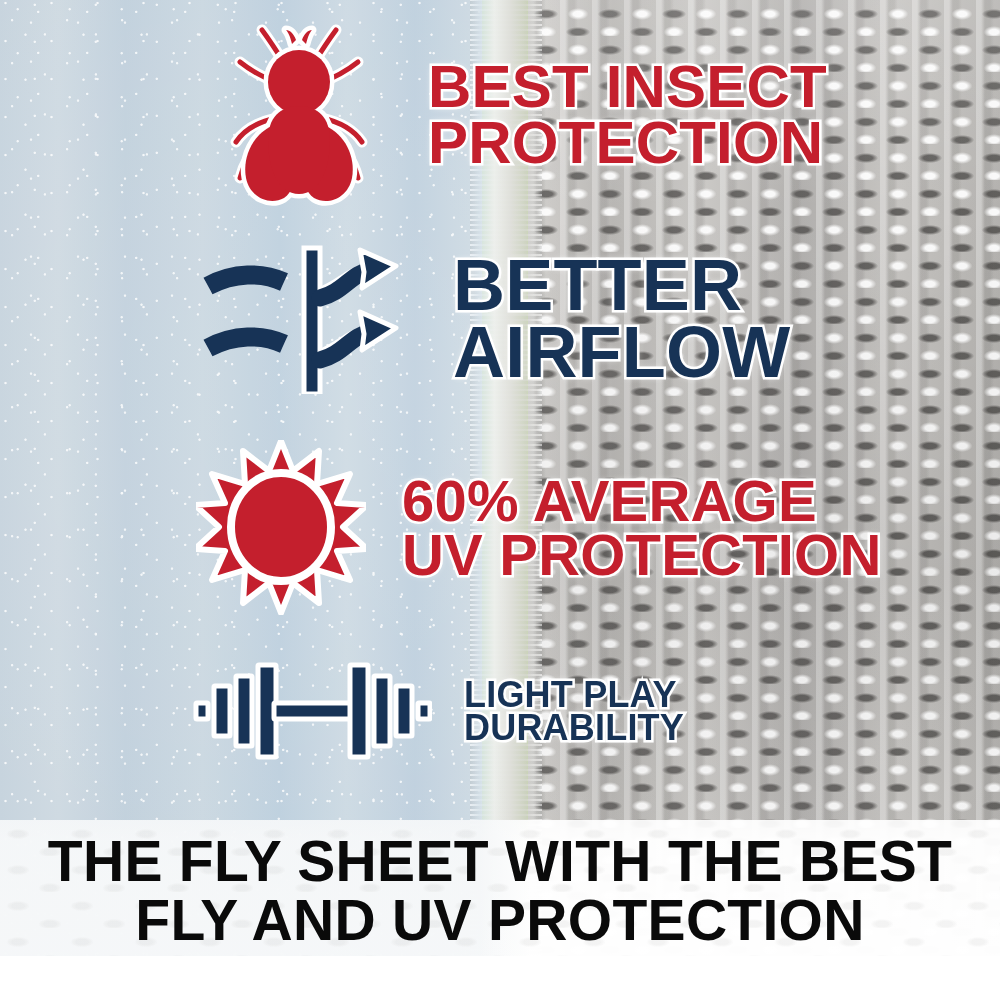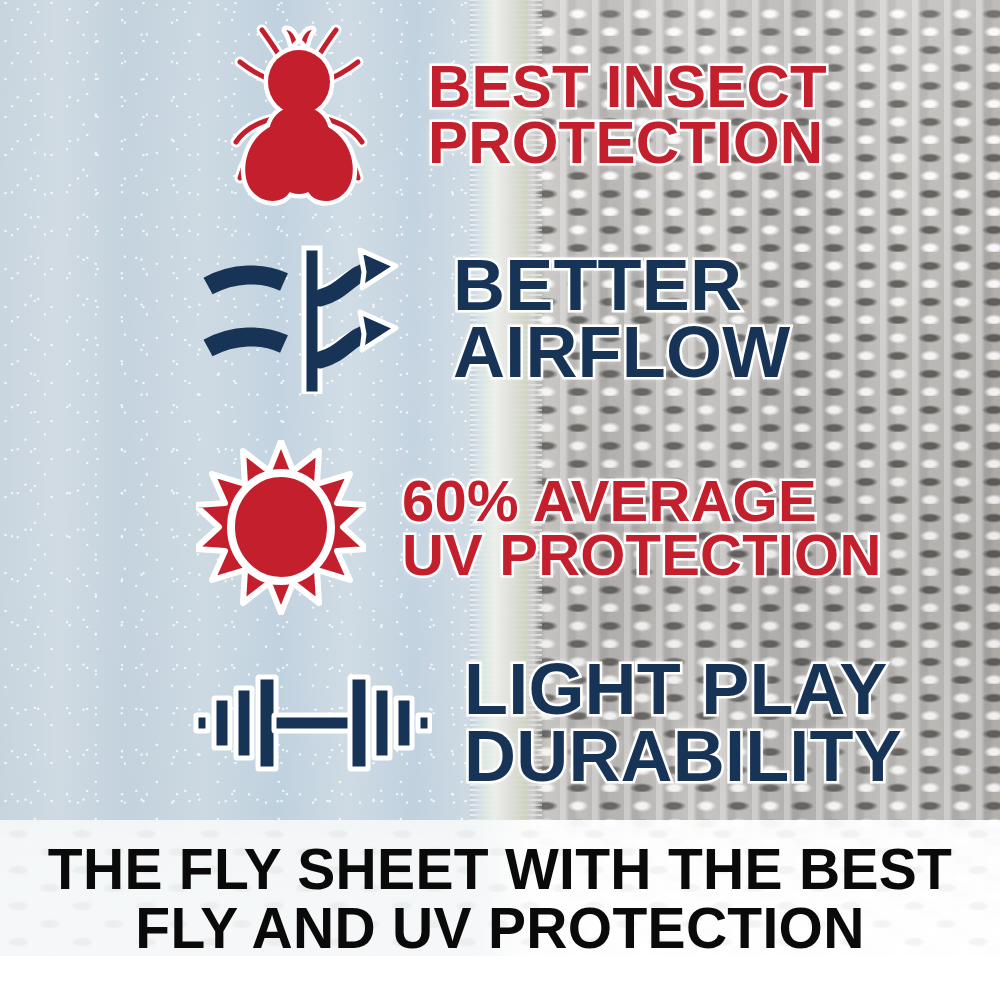--- a/index.html
+++ b/index.html
@@ -162,21 +162,21 @@
 
   
   #row-insect   { left: 214px; top:  22px; }
   #row-airflow  { left: 200px; top: 244px; }
   #row-uv       { left: 196px; top: 440px; }
   #row-dura     { left: 192px; top: 656px; }
 
   #row-insect  .feature-label { font-size: 60px; margin-left: 44px; }
   #row-airflow .feature-label { font-size: 72px; margin-left: 38px; }
   #row-uv      .feature-label { font-size: 58px; margin-left: 36px; }
-  #row-dura    .feature-label { font-size: 72px; margin-left: 32px; }
+  #row-dura    .feature-label { font-size: 36px; margin-left: 32px; }
 
   
   .caption-band {
     position: absolute;
     left: 0; right: 0;
     top: 820px; bottom: 0;
     background:
       linear-gradient(180deg, rgba(255,255,255,0.93) 0%, rgba(255,255,255,0.97) 14%, rgba(255,255,255,0.99) 100%);
   }
   .caption-band::before {
@@ -185,21 +185,21 @@
     position: absolute; inset: 0;
     background-image:
       radial-gradient(ellipse 16px 7px at 18px 14px, rgba(150,150,148,0.10) 40%, rgba(0,0,0,0) 74%),
       radial-gradient(ellipse 16px 7px at 50px 32px, rgba(150,150,148,0.10) 40%, rgba(0,0,0,0) 74%),
       linear-gradient(90deg, rgba(205,215,222,0.18) 0%, rgba(205,215,222,0.18) 48%, rgba(255,255,255,0) 53%);
     background-size: 64px 36px, 64px 36px, 100% 100%;
   }
   .caption-text {
     position: absolute;
     left: 0; right: 0;
-    top: 20px;
+    top: 12px;
     text-align: center;
     color: #0a0a0a;
     font-size: 57px;
     font-weight: 700;
     line-height: 1.03;
     letter-spacing: 0.3px;
     white-space: pre-line;
     font-stretch: condensed;
   }
 </style>

